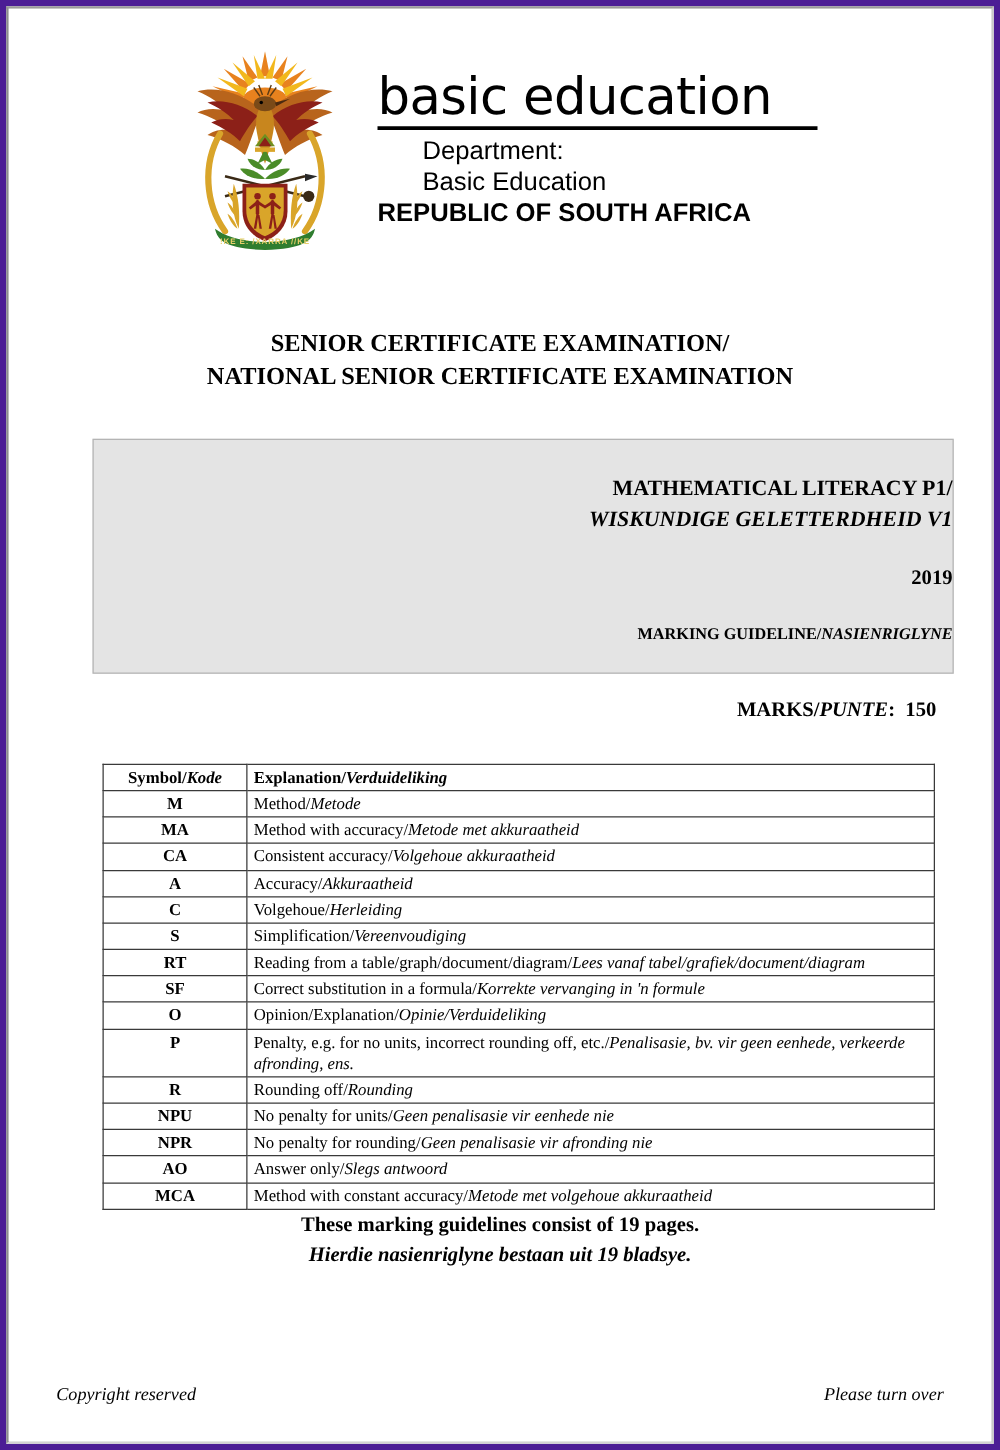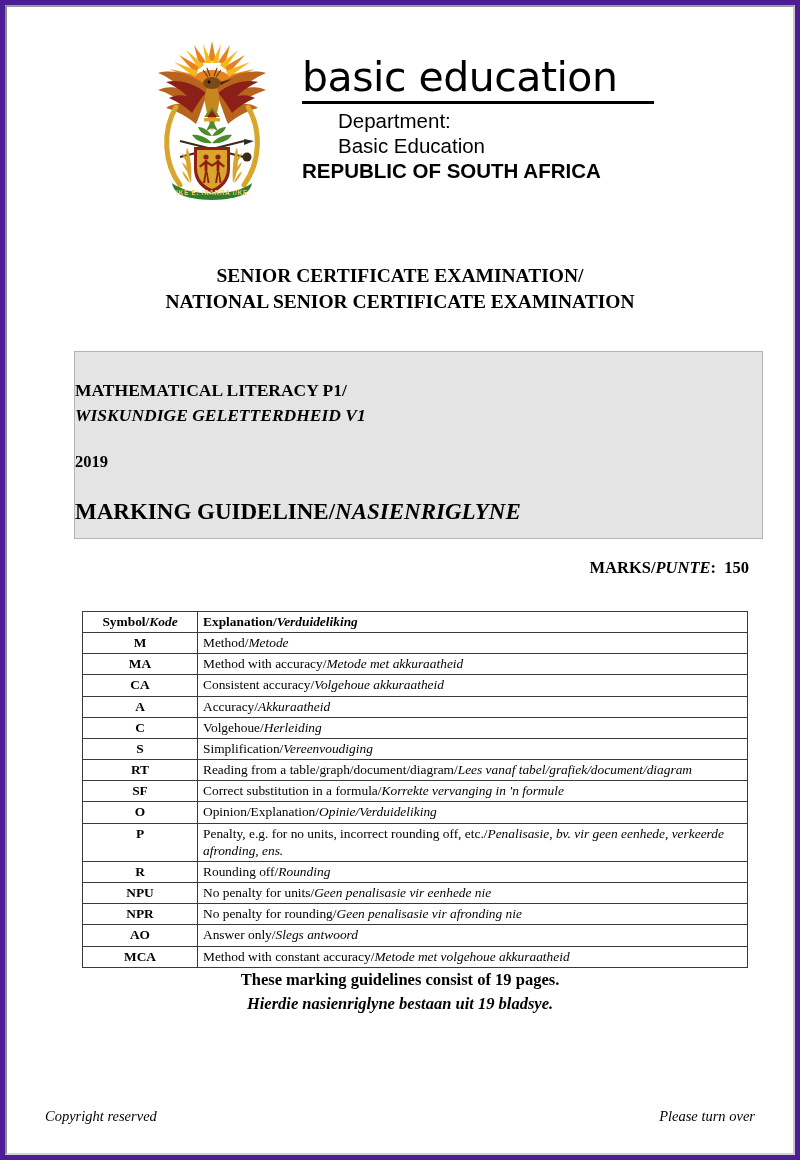--- a/index.html
+++ b/index.html
@@ -110,21 +110,21 @@
   
   .title-box {
     position: absolute;
     left: 67px;
     top: 344px;
     width: 689px;
     height: 188px;
     box-sizing: border-box;
     background: #e4e4e4;
     border: 1px solid #b4b4b4;
-    text-align: left;
+    text-align: right;
     color: #000;
   }
   .tb-line1 {
     margin-top: 26px;
     font-weight: bold;
     font-size: 17.5px;
     line-height: 1.4;
   }
   .tb-line2 {
     font-weight: bold;
@@ -133,21 +133,21 @@
     line-height: 1.4;
   }
   .tb-year {
     margin-top: 25px;
     font-weight: bold;
     font-size: 16.5px;
   }
   .tb-mg {
     margin-top: 27px;
     font-weight: bold;
-    font-size: 23px;
+    font-size: 13px;
   }
   .tb-mg i { font-style: italic; }
 
   
   .marks-line {
     position: absolute;
     right: 44px;
     top: 551px;
     font-weight: bold;
     font-size: 16.5px;

